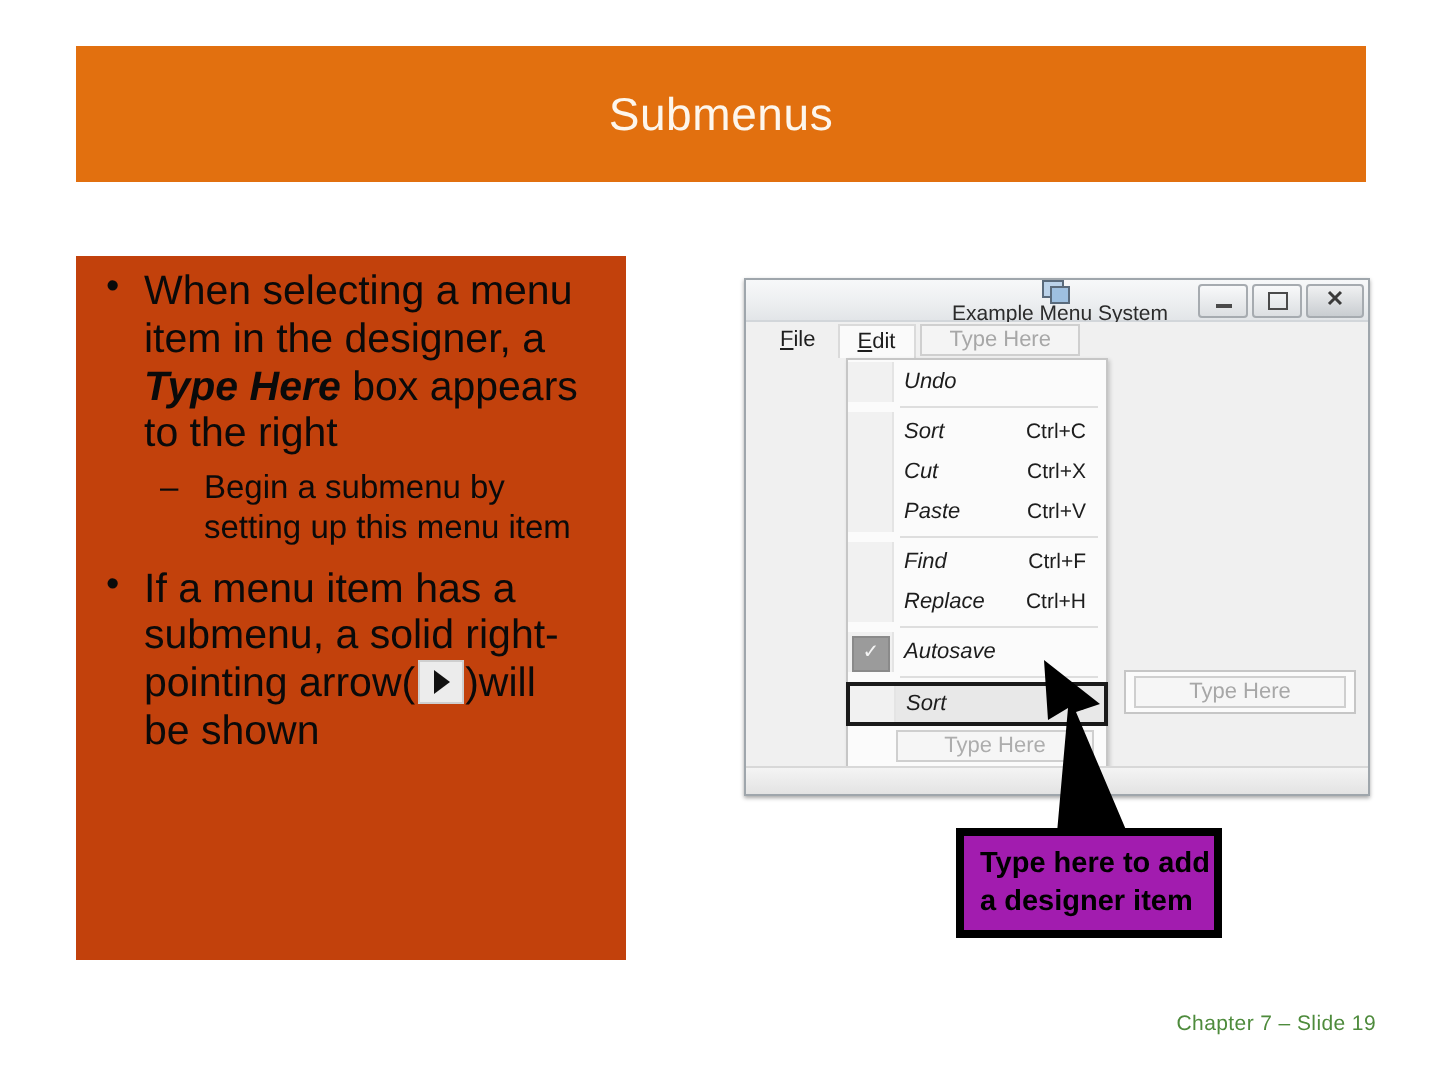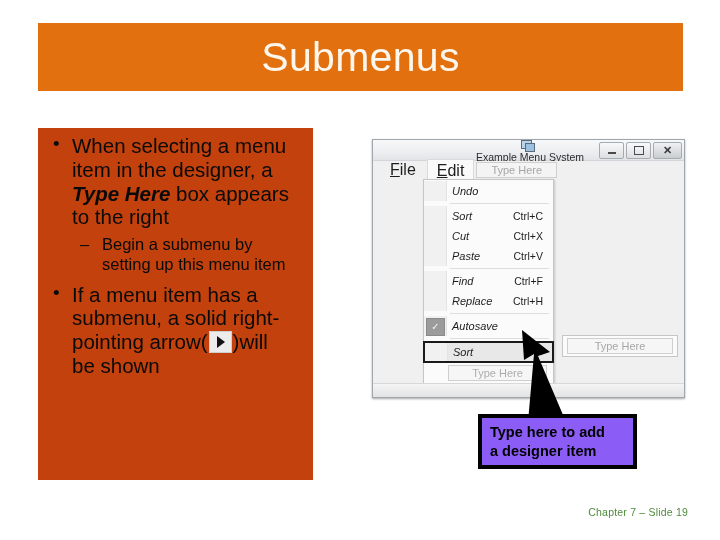--- a/index.html
+++ b/index.html
@@ -22,21 +22,21 @@
     top: 23px;
     width: 645px;
     height: 68px;
     background: #E2700F;
     display: flex;
     align-items: center;
     justify-content: center;
   }
   #title-text {
     color: #FDF6EC;
-    font-size: 41px;
+    font-size: 23px;
     font-weight: 400;
     letter-spacing: 0.3px;
     line-height: 1;
   }
 
   
   #teal-panel {
     position: absolute;
     left: 38px;
     top: 128px;
@@ -189,21 +189,21 @@
   
   #menubar {
     height: 18px;
     display: flex;
     align-items: center;
     background: #F0F0F0;
     padding-left: 8px;
     position: relative;
   }
   .menubar-item {
-    font-size: 16px;
+    font-size: 11px;
     color: #1d1d1d;
     padding: 2px 9px;
     margin-right: 2px;
   }
   .menubar-item.selected {
     background: #FAFAFA;
     border-left: 1px solid #DADADA;
     border-right: 1px solid #DADADA;
     border-top: 1px solid #DADADA;
   }
@@ -313,23 +313,23 @@
     height: 13px;
     background: linear-gradient(to bottom,#F4F4F4,#E3E3E3);
     border-top: 1px solid #D8D8D8;
   }
 
   
   #callout-box {
     position: absolute;
     left: 478px;
     top: 414px;
-    width: 159px;
+    width: 133px;
     height: 55px;
-    background: #8b5cf6;
+    background: #a21caf;
     border: 4px solid #000000;
     box-sizing: border-box;
     display: flex;
     flex-direction: column;
     justify-content: center;
     padding-left: 8px;
   }
   #callout-box .line {
     font-size: 14.5px;
     font-weight: bold;

